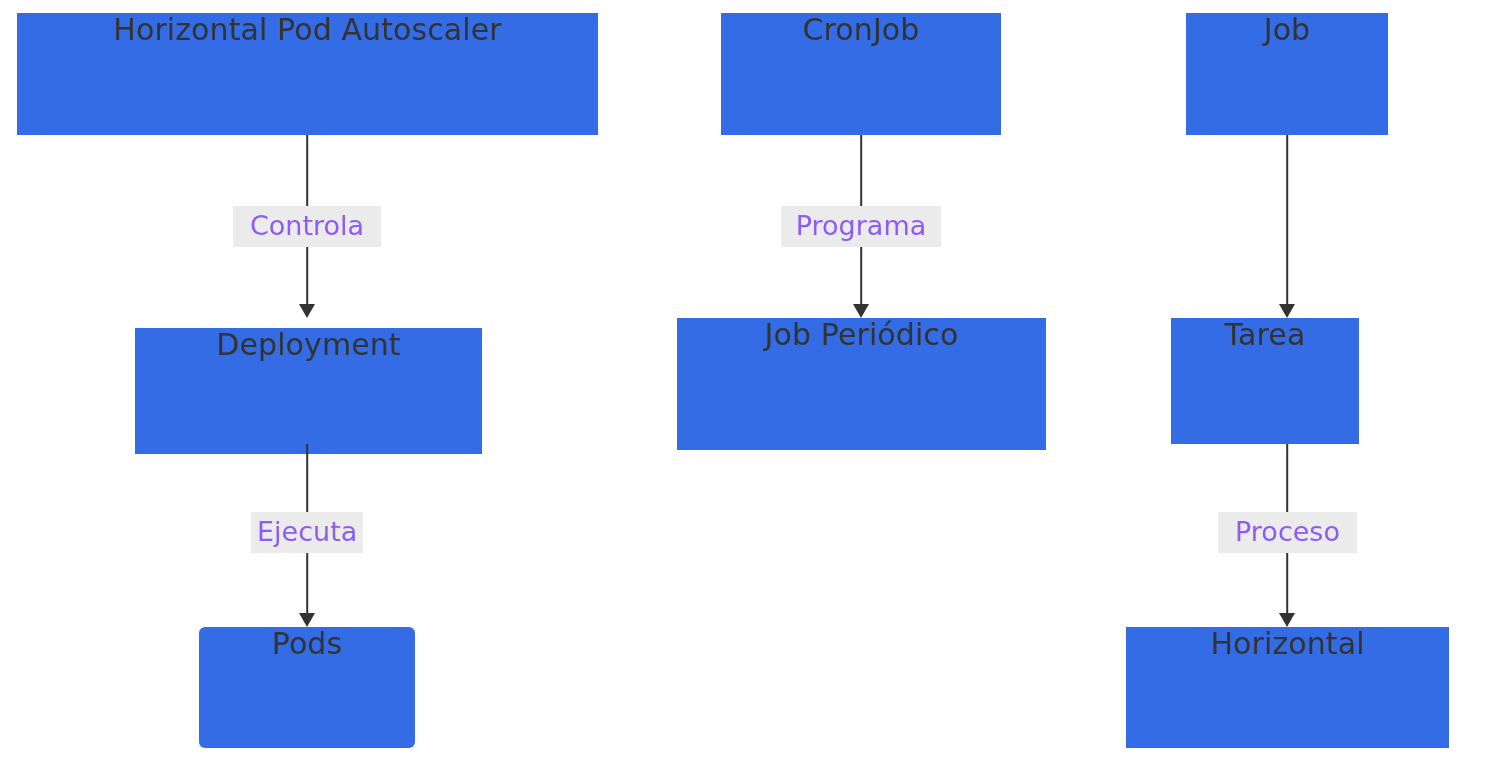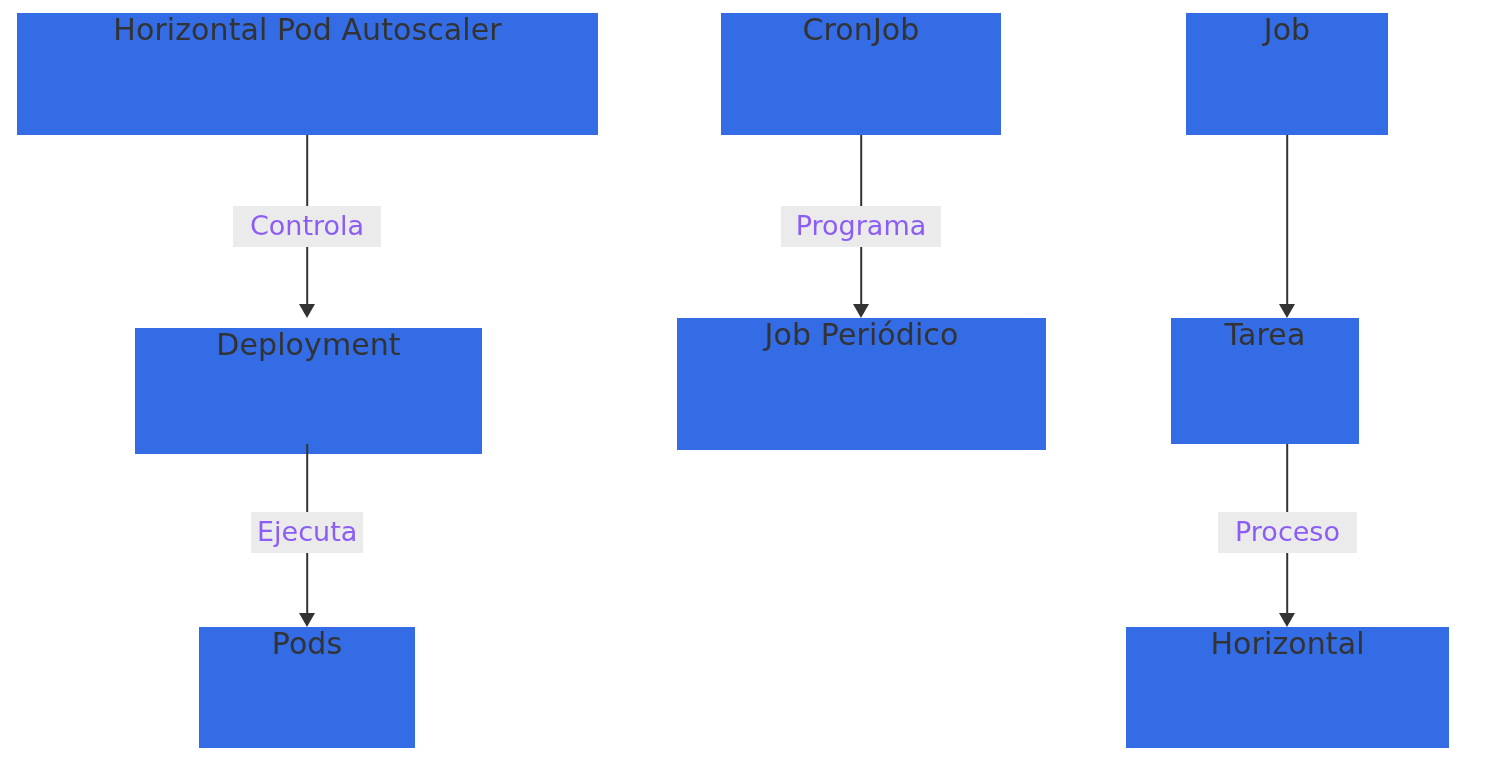--- a/index.html
+++ b/index.html
@@ -96,21 +96,21 @@
   <div class="node" style="left:135px; top:318px; width:347px; height:126px;margin-top:10px;">
     <span class="node-label">Deployment</span>
   </div>
 
   <div class="edge" style="left:299px; top:444px; width:16px; height:183px;">
     <div class="edge-line" style="height:169px;"></div>
     <div class="edge-head"></div>
   </div>
   <div class="edge-text" style="left:251px; top:512px; width:112px;">Ejecuta</div>
 
-  <div class="node" style="left:199px; top:627px; width:216px; height:121px;">
+  <div class="node" style="left:199px; top:627px; width:216px; height:121px;border-radius:6px;">
     <span class="node-label">Pods</span>
   </div>
 
   <div class="node" style="left:721px; top:13px; width:280px; height:122px;">
     <span class="node-label">CronJob</span>
   </div>
 
   <div class="edge" style="left:853px; top:135px; width:16px; height:183px;">
     <div class="edge-line" style="height:169px;"></div>
     <div class="edge-head"></div>

